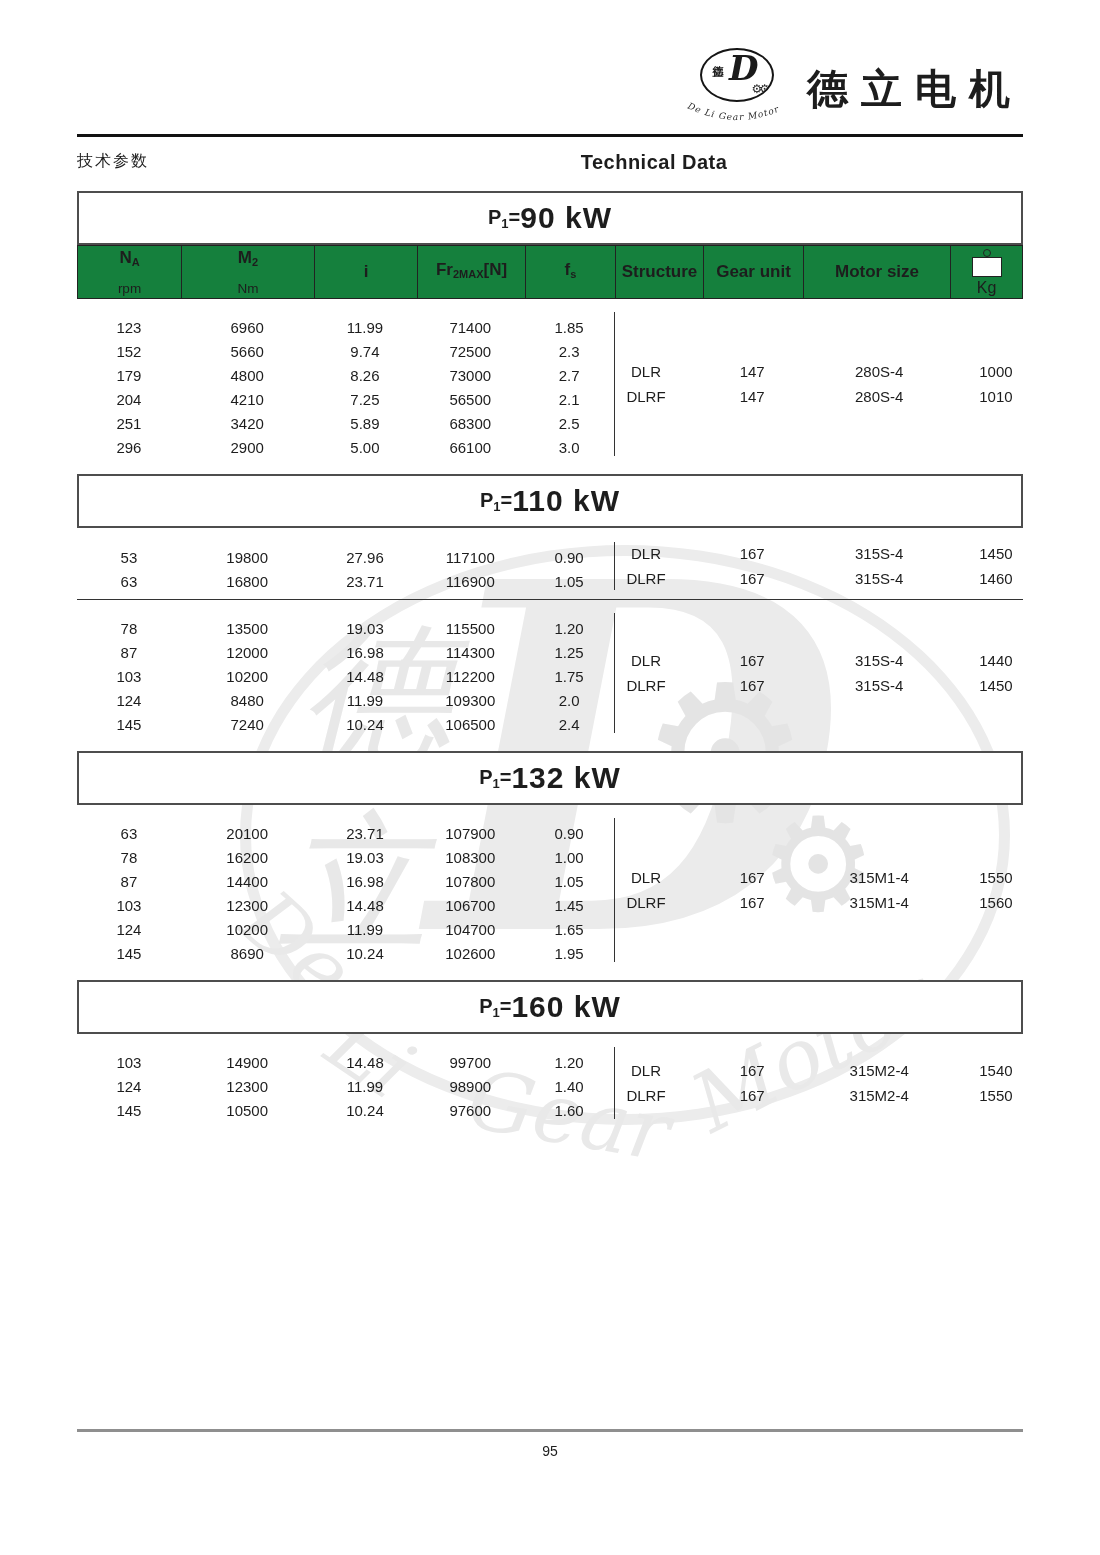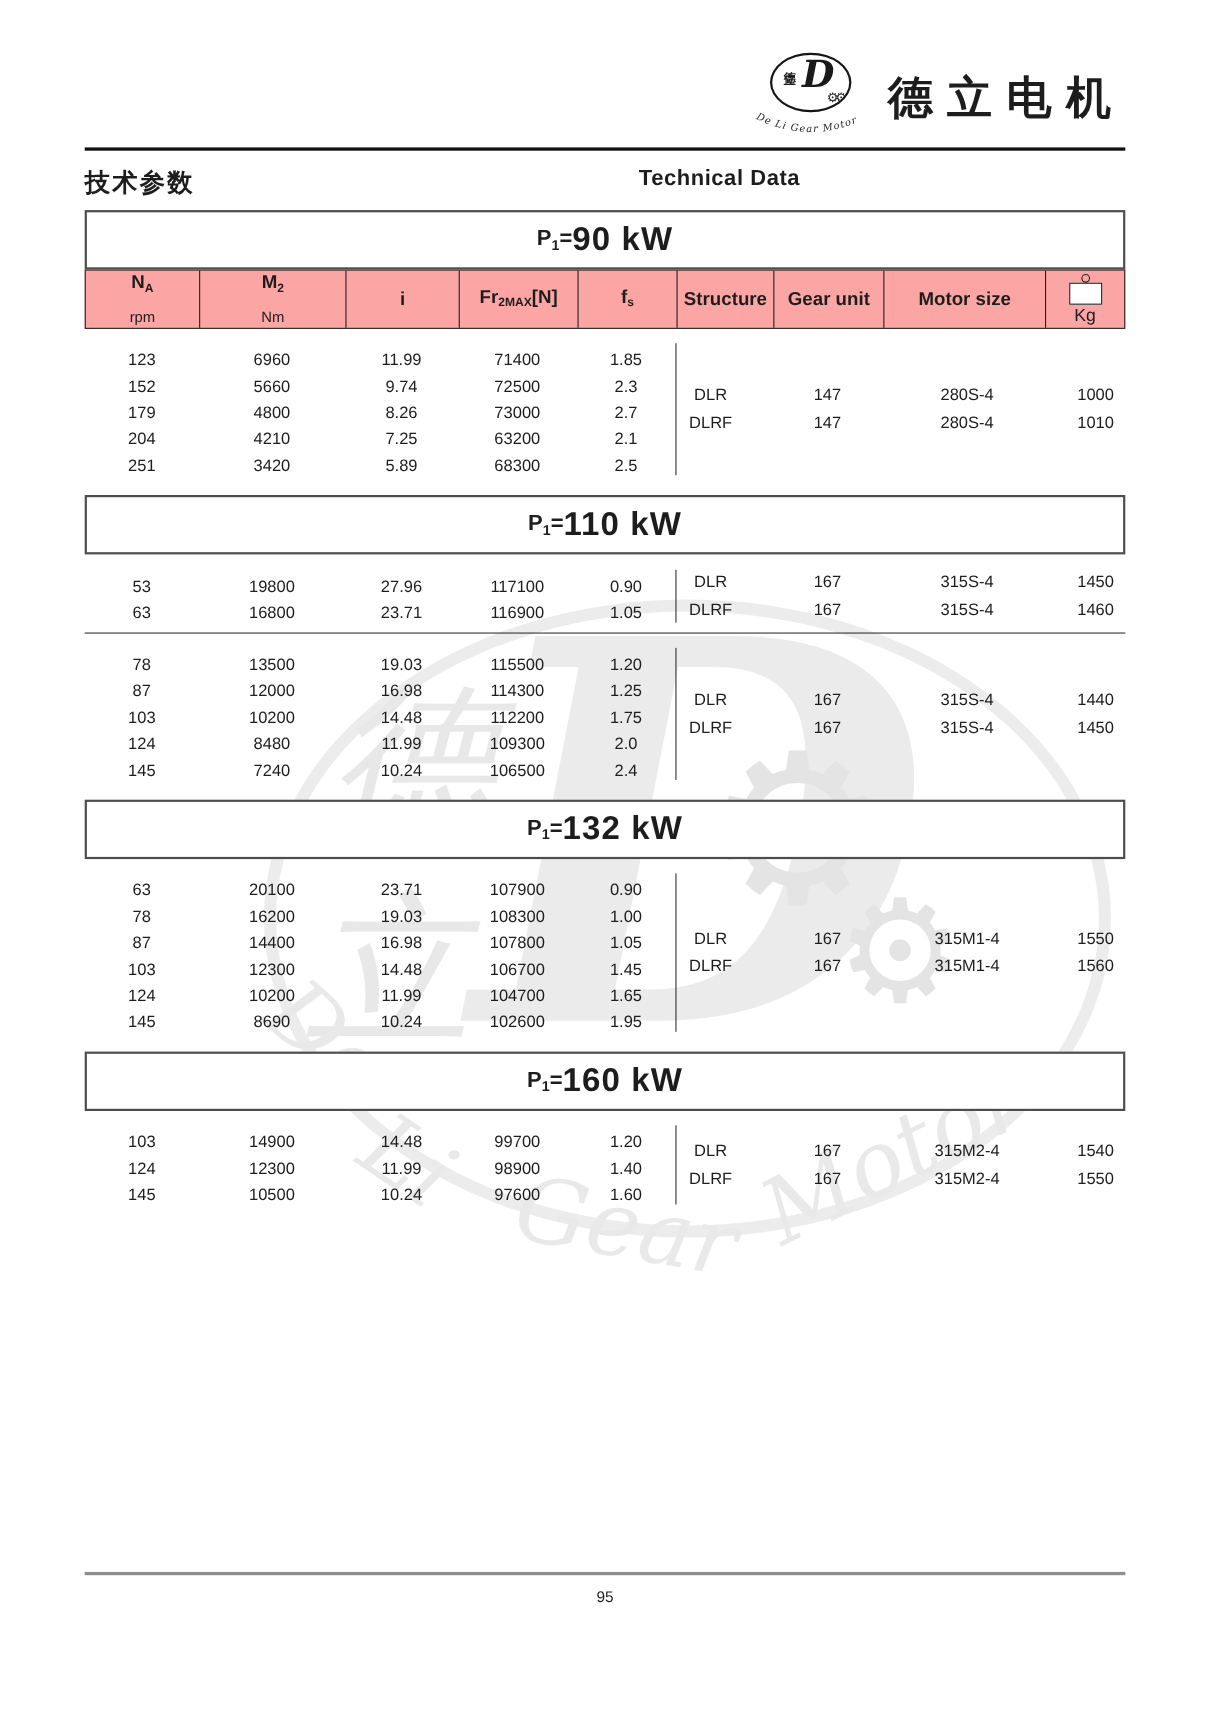--- a/index.html
+++ b/index.html
@@ -44,34 +44,34 @@
   .logo-gears { position:absolute; right:5px; bottom:4px; font-size:12px; letter-spacing:-3px; color:#2a2a2a; }
   .logo-arc { display:block; margin:0 auto; }
   .logo-arc text { font-size:9px; font-style:italic; fill:#2a2a2a;
     font-family:"DejaVu Serif", serif; letter-spacing:1px; }
   .brand-name { font-family:"DejaVu Serif", serif; font-size:41px; font-weight:bold;
     letter-spacing:13px; margin-left:14px; padding-top:14px; white-space:nowrap; }
 
   .rule-top { border-top:3px solid #111; margin-top:6px; }
 
   .title-row { position:relative; margin-top:14px; height:28px; }
-  .title-cn { position:absolute; left:0; top:0; font-size:23px; font-weight:700; letter-spacing:2px; }
+  .title-cn { position:absolute; left:0; top:0; font-size:16px; font-weight:400; letter-spacing:2px; }
   .title-en { position:absolute; left:61%; transform:translateX(-50%); top:0;
     font-size:20px; font-weight:bold; letter-spacing:0.5px; }
 
   
   .banner { margin-top:10px; height:54px; border:2px solid #4d4d4d; background:#fff;
     display:flex; align-items:center; justify-content:center; }
   .banner:first-of-type { margin-top:12px; }
   .p-small { font-size:20px; font-weight:bold; }
   .p-small sub { font-size:13px; vertical-align:-4px; }
   .p-big { font-size:30px; font-weight:bold; letter-spacing:1px; }
 
   
-  .thead { display:flex; height:54px; border:1.6px solid #222; background:#fca5a5; }
+  .thead { display:flex; height:54px; border:1.6px solid #222; background:#15803d; }
   .th { display:flex; flex-direction:column; align-items:center; justify-content:center;
     border-right:1.6px solid #222; }
   .th:last-child { border-right:none; }
   .h-main { font-size:17px; font-weight:bold; line-height:18px; }
   .h-main sub { font-size:11px; vertical-align:-3px; }
   .h-unit { font-size:13.5px; line-height:15px; margin-top:10px; }
   .weight-icon { position:relative; width:30px; height:20px; border:1.8px solid #222;
     margin:8px auto 2px; background:#fff; }
   .weight-icon::before { content:""; position:absolute; left:50%; top:-9px;
     transform:translateX(-50%); width:6px; height:6px; border:1.5px solid #222; border-radius:50%; }
@@ -196,30 +196,37 @@
               <span class="cell c0">179</span>
               <span class="cell c1">4800</span>
               <span class="cell c2">8.26</span>
               <span class="cell c3">73000</span>
               <span class="cell c4">2.7</span>
             </div>
             <div class="drow">
               <span class="cell c0">204</span>
               <span class="cell c1">4210</span>
               <span class="cell c2">7.25</span>
-              <span class="cell c3">63200</span>
+              <span class="cell c3">56500</span>
               <span class="cell c4">2.1</span>
             </div>
             <div class="drow">
               <span class="cell c0">251</span>
               <span class="cell c1">3420</span>
               <span class="cell c2">5.89</span>
               <span class="cell c3">68300</span>
               <span class="cell c4">2.5</span>
             </div>
+            <div class="drow">
+              <span class="cell c0">296</span>
+              <span class="cell c1">2900</span>
+              <span class="cell c2">5.00</span>
+              <span class="cell c3">66100</span>
+              <span class="cell c4">3.0</span>
+            </div>
           </div>
           <div class="right-block">
             <div class="vrow">
               <span class="cell v0">DLR</span>
               <span class="cell v1">147</span>
               <span class="cell v2">280S-4</span>
               <span class="cell v3">1000</span>
             </div>
             <div class="vrow">
               <span class="cell v0">DLRF</span>

